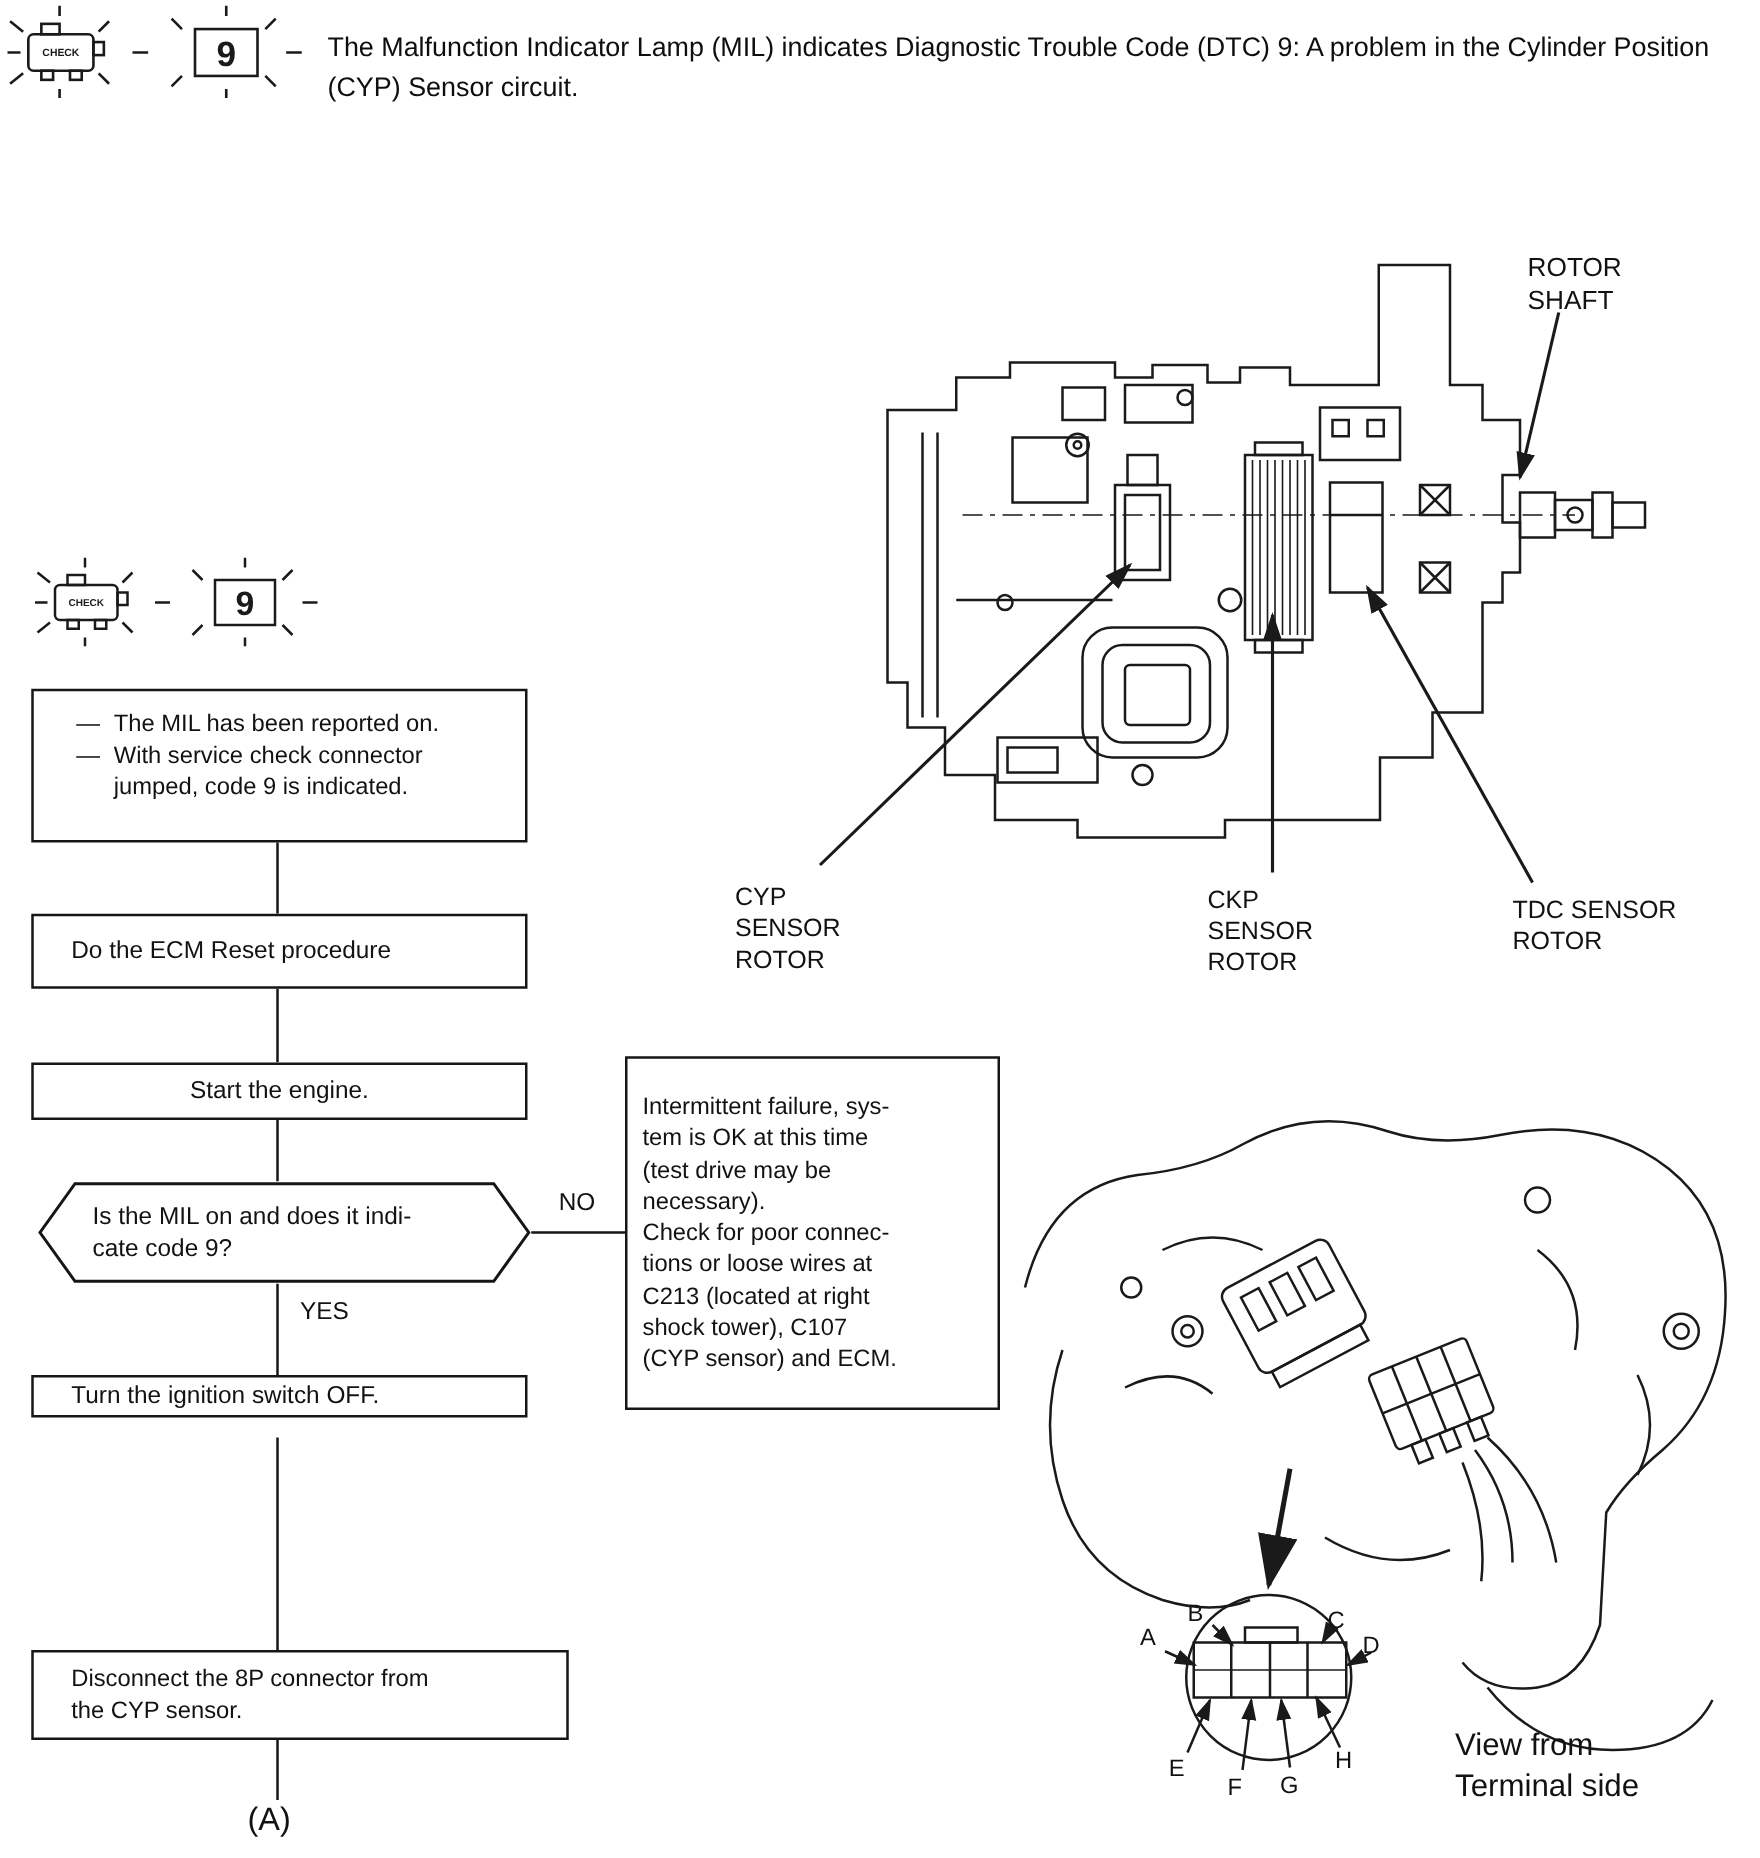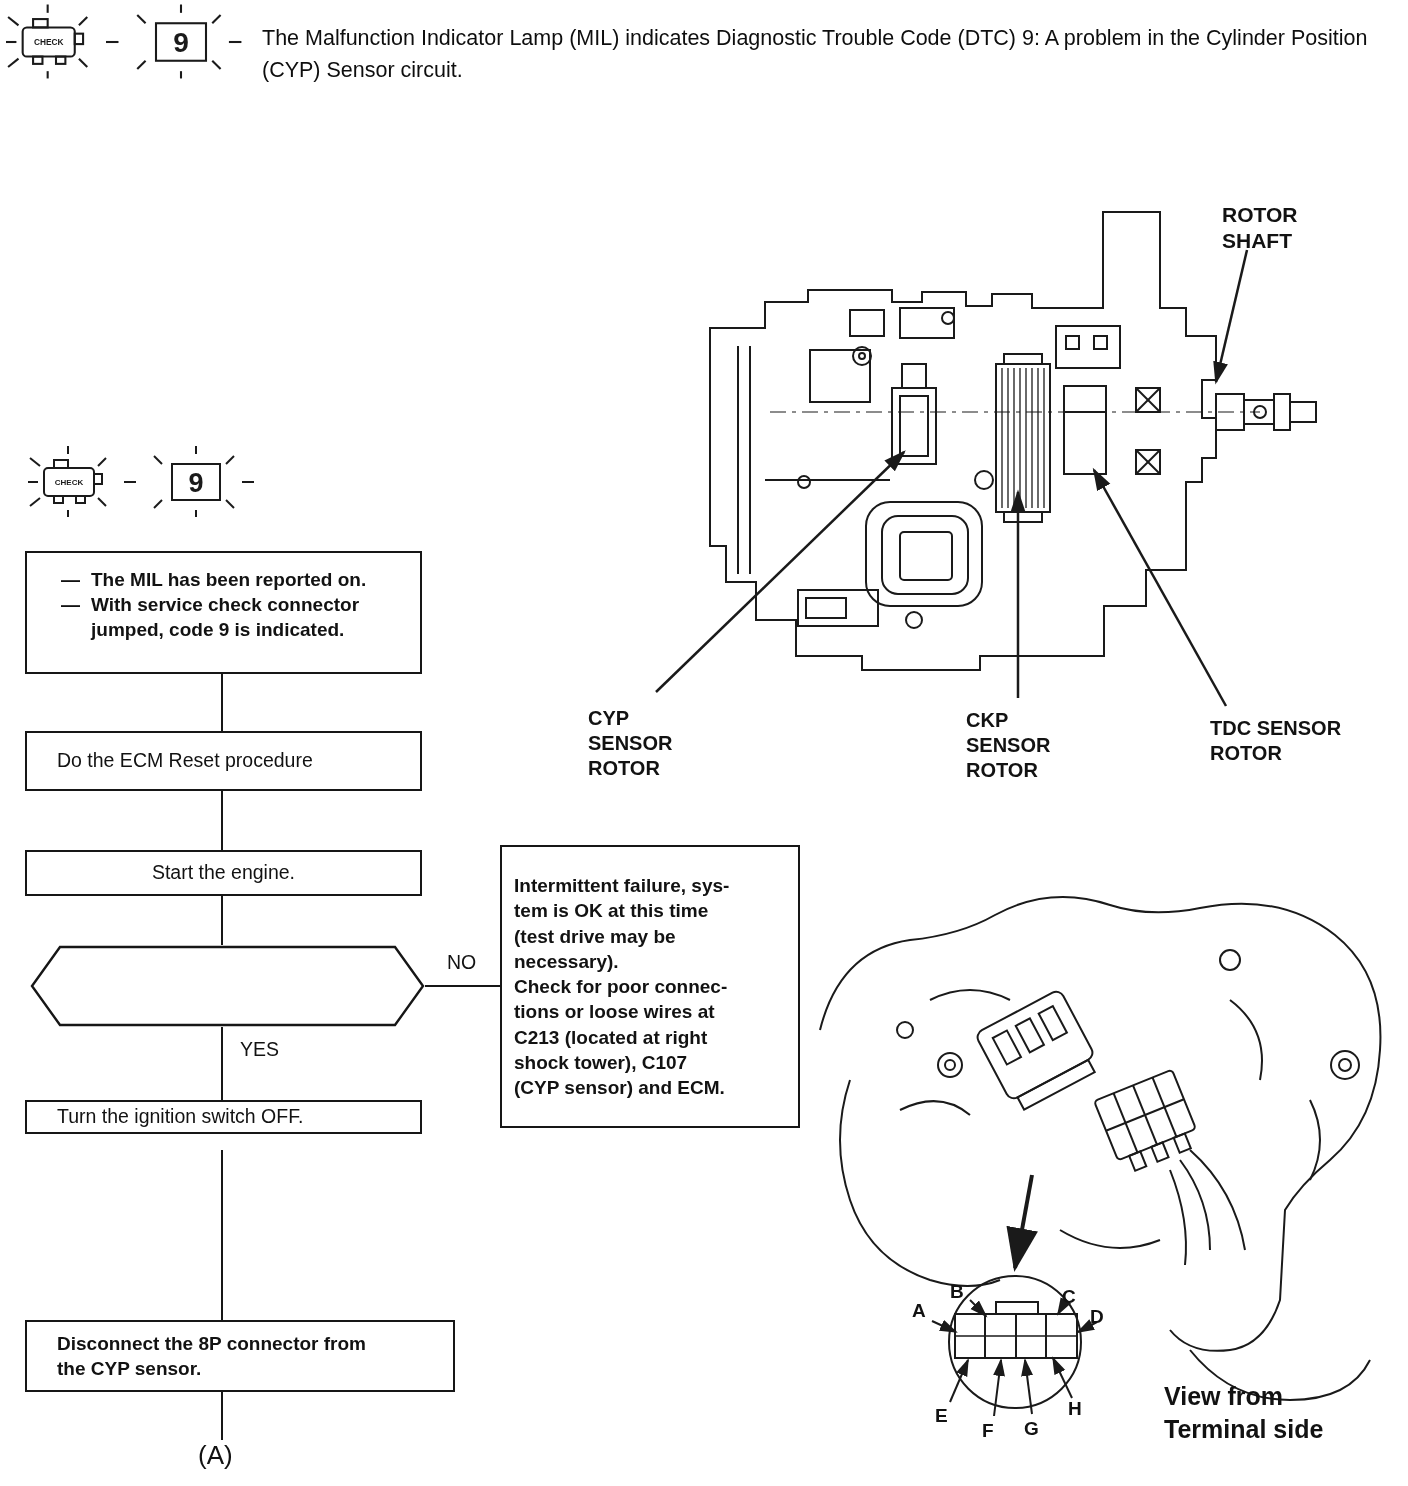--- a/index.html
+++ b/index.html
@@ -6,21 +6,21 @@
   html,body { width:1408px; height:1486px; }
   body {
     position:relative;
     background:#ffffff;
     color:#121212;
     font-family:"Liberation Sans", sans-serif;
     overflow:hidden;
   }
   .abs { position:absolute; }
   .pre { white-space:pre-line; }
-  .bold { font-weight:700; }
+  .bold { font-weight:400; }
   .fc-box {
     position:absolute;
     border:2px solid #161616;
     background:#ffffff;
     display:flex;
     flex-direction:column;
     justify-content:center;
     font-size:19.5px;
     line-height:1.32;
   }
@@ -244,20 +244,22 @@
 <div class="fc-box" style="left:25px;top:850px;width:397px;height:46px;align-items:center">
   <span>Start the engine.</span>
 </div>
 
 <div class="fc-line" style="left:221px;top:896px;width:2px;height:49px"></div>
 
 <div class="abs" style="left:30px;top:945px;width:395px;height:82px">
   <svg width="395" height="82" viewBox="0 0 395 82">
     <polygon points="30,2 365,2 393,41 365,80 30,80 2,41" fill="#ffffff" stroke="#161616" stroke-width="2.4"></polygon>
   </svg>
+  <div class="abs pre" style="left:44px;top:15px;font-size:19.5px;line-height:1.35">Is the MIL on and does it indi-
+cate code 9?</div>
 </div>
 
 <div class="abs" style="left:447px;top:951px;font-size:19.5px">NO</div>
 <div class="fc-line" style="left:425px;top:985px;width:75px;height:2px"></div>
 
 <div class="abs" style="left:240px;top:1038px;font-size:19.5px">YES</div>
 <div class="fc-line" style="left:221px;top:1027px;width:2px;height:73px"></div>
 
 <div class="fc-box bold pre" style="left:500px;top:845px;width:300px;height:283px;padding:26px 12px;font-size:19px;line-height:1.33;justify-content:flex-start">
   <span>Intermittent failure, sys-

